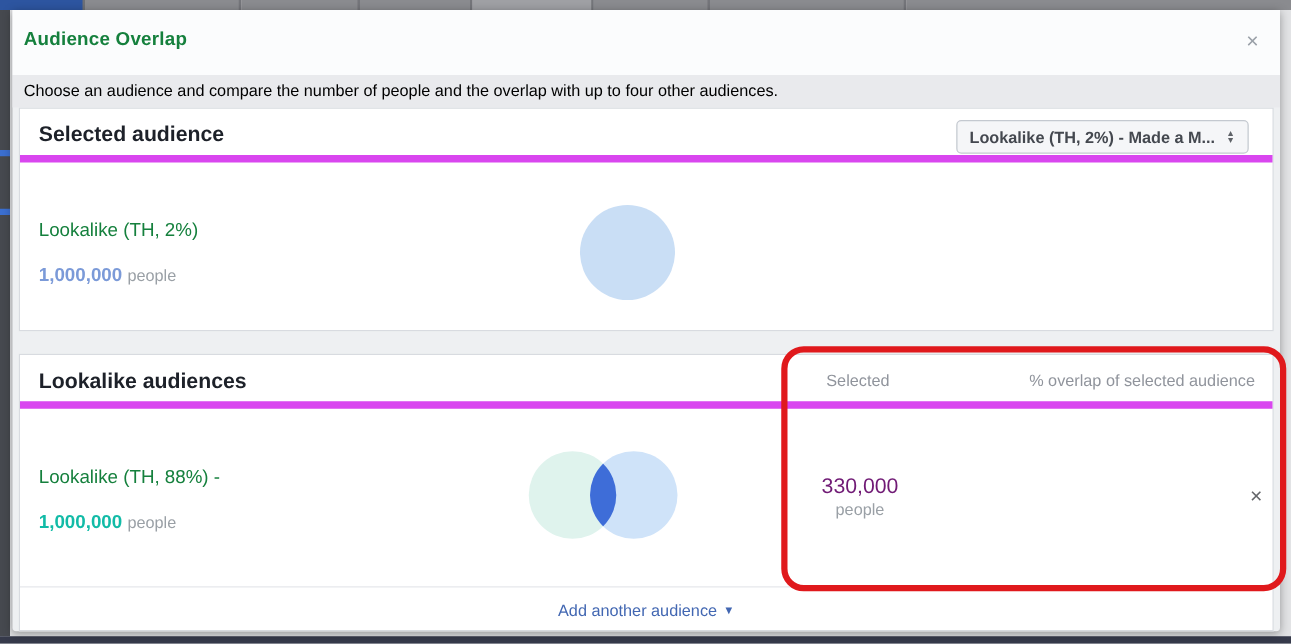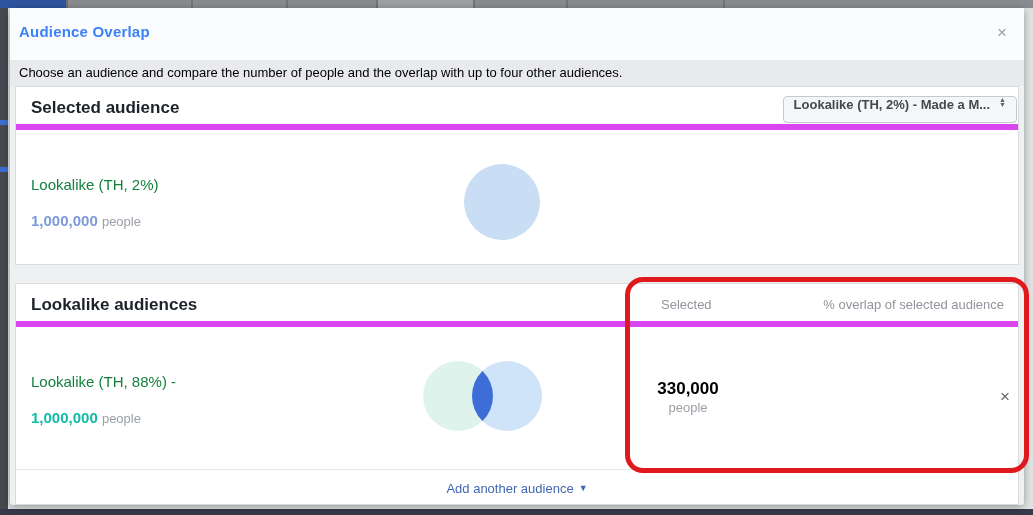--- a/index.html
+++ b/index.html
@@ -20,35 +20,35 @@
   .left-tick { position:absolute; left:0; width:8px; height:5px; background:#3b6fd0; }
   .bottom-strip { position:absolute; top:509px; left:0; width:1033px; height:6px; background:#363a4b; }
 
   
   .modal {
     position:absolute; left:10px; top:8px; width:1014px; height:497px;
     background:#eef0f2; border-radius:0 0 3px 3px;
     box-shadow:0 2px 8px rgba(0,0,0,.35);
   }
   .titlebar { position:absolute; left:0; top:0; width:100%; height:52px; background:#fbfcfd; }
-  .title { position:absolute; left:9px; top:15px; font-size:15px; font-weight:bold; color:#3b82f6; letter-spacing:.2px; }
+  .title { position:absolute; left:9px; top:15px; font-size:15px; font-weight:bold; color:#15803d; letter-spacing:.2px; }
   .modal-close { position:absolute; right:17px; top:14px; font-size:17px; color:#9aa0a8; cursor:pointer; line-height:22px; }
   .descband { position:absolute; left:0; top:52px; width:100%; height:26px; background:#e9eaed; }
   .descband span { position:absolute; left:9px; top:5px; font-size:13px; color:#000000; }
 
   .card { position:absolute; left:5px; width:1004px; background:#ffffff; border:1px solid #d8dbe0; }
   .card1 { top:78px; height:179px; }
   .card2 { top:275px; height:222px; }
   .card-header { position:absolute; left:0; top:0; width:100%; height:43px; border-bottom:6px solid #d946ef; }
   .card-heading { position:absolute; left:15px; top:11px; font-size:17px; font-weight:bold; color:#1d2129; }
 
   .dropdown {
-    position:absolute; right:1px; top:9px; height:27px; padding:0 10px;
+    position:absolute; right:19px; top:9px; height:27px; padding:0 10px;
     background:#f5f6f8; border:1px solid #c4c9d0; border-radius:4px;
-    display:flex; align-items:flex-start; gap:9px; cursor:pointer;
+    display:flex; align-items:center; gap:9px; cursor:pointer;
   }
   .dropdown .dd-label { font-size:13px; font-weight:bold; color:#44484f; }
   .sort-icon { display:flex; flex-direction:column; align-items:center; color:#5f6368; }
   .sort-icon span { font-size:7px; line-height:5px; }
 
   .aud-name { position:absolute; left:15px; top:89px; font-size:15px; font-weight:normal; color:#15803d; height:18px; }
   .aud-count { position:absolute; left:15px; top:125px; height:18px; font-size:15px; }
   .aud-count .num { font-weight:bold; }
   .num-periwinkle { color:#7b9ad8; }
   .num-teal { color:#12bba7; }
@@ -57,21 +57,21 @@
   .circle-selected {
     position:absolute; left:448px; top:77px; width:76px; height:76px;
     border-radius:50%; background:#c9def5;
   }
   .venn { position:absolute; left:400px; top:72px; }
 
   .col-overlap { position:absolute; left:645px; top:13px; font-size:13px; color:#90949c; }
   .col-percent { position:absolute; right:14px; top:13px; font-size:13px; color:#90949c; }
 
   .overlap-block { position:absolute; left:600px; top:95px; width:144px; text-align:center; }
-  .overlap-block .big { font-size:17px; font-weight:bold; color:#000000; line-height:20px; }
+  .overlap-block .big { font-size:17px; font-weight:normal; color:#701a75; line-height:20px; }
   .overlap-block .small { font-size:13px; color:#9aa0a6; line-height:18px; }
   .percent-block { position:absolute; left:820px; top:105px; width:144px; text-align:center;
     font-size:17px; font-weight:bold; color:#2850c8; line-height:20px; }
   .remove-btn { position:absolute; left:975px; top:102px; width:28px; text-align:center;
     font-size:17px; color:#65676b; cursor:pointer; line-height:22px; }
 
   .row-divider { position:absolute; left:0; top:185px; width:100%; height:1px; background:#e6e8eb; }
   .add-row { position:absolute; left:0; top:186px; width:100%; height:36px;
     display:flex; align-items:center; justify-content:center; gap:5px; cursor:pointer; }
   .add-row .add-label { font-size:13px; font-weight:normal; color:#4267b2; }

